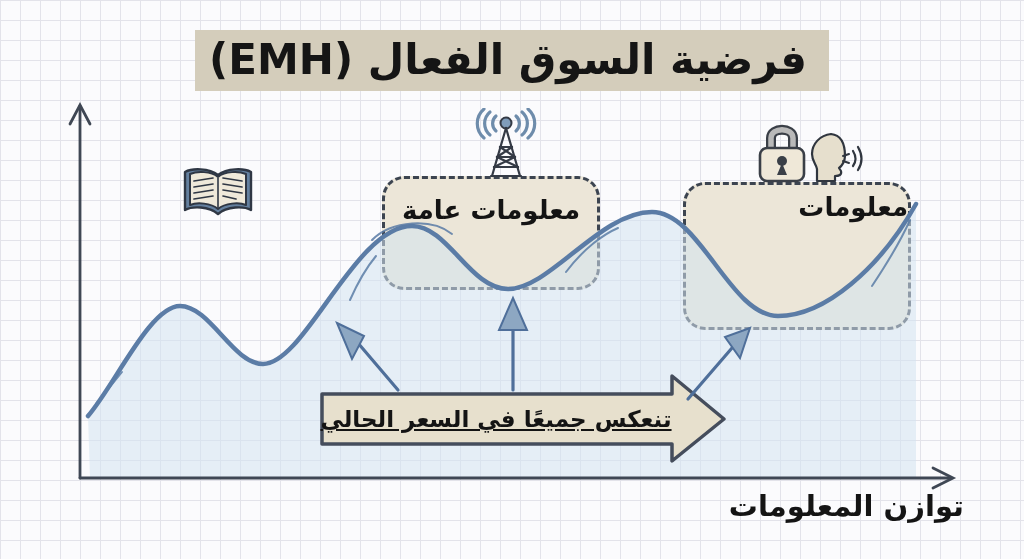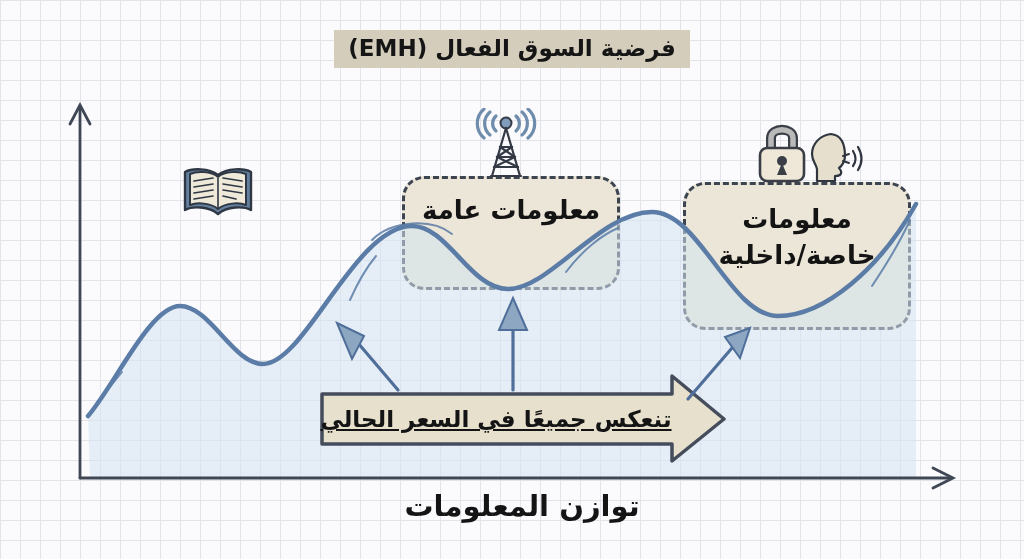--- a/index.html
+++ b/index.html
@@ -18,40 +18,40 @@
     background-size: 20px 20px;
   }
   .title-wrap {
     position: absolute; top: 30px; left: 0; right: 0;
     text-align: center; z-index: 6;
   }
   .title-text {
     display: inline-block;
     background: #d4cdbb;
     color: #151515;
-    font-size: 23px; font-weight: bold;
-    padding: 5px 14px 7px 14px;
+    font-size: 42px; font-weight: bold;
+    padding: 5px 22px 7px 14px;
     direction: rtl;
   }
   .info-box {
     position: absolute;
     background: #ece6d8;
     border: 3px dashed #3c4450;
     border-radius: 22px;
     z-index: 1;
     box-sizing: border-box;
     text-align: center;
     direction: rtl;
     color: #141414;
     font-weight: bold;
     font-size: 26px;
   }
   .box-1 { left: 95px;  top: 218px; width: 246px; height: 162px; padding-top: 22px; }
-  .box-2 { left: 402px; top: 176px; width: 218px; height: 114px; padding-top: 16px; }
-  .box-3 { left: 683px; top: 182px; width: 228px; height: 148px; padding-top: 16px; line-height: 36px; }
+  .box-2 { left: 382px; top: 176px; width: 218px; height: 114px; padding-top: 16px; }
+  .box-3 { left: 683px; top: 182px; width: 228px; height: 148px; padding-top: 4px; line-height: 36px; text-align: right; }
   .icon { position: absolute; z-index: 2; }
   .icon-book  { left: 180px; top: 166px; }
   .icon-tower { left: 464px; top: 108px; }
   .icon-lock  { left: 756px; top: 118px; }
   .icon-head  { left: 806px; top: 130px; }
   .overlay-svg {
     position: absolute; left: 0; top: 0; z-index: 3;
     pointer-events: none;
   }
   .banner-label {
@@ -59,40 +59,39 @@
     left: 326px; top: 398px; width: 340px; height: 42px;
     display: flex; align-items: center; justify-content: center;
     direction: rtl;
     font-size: 23px; font-weight: bold; color: #141414;
     white-space: nowrap;
     text-decoration: underline;
   }
   .x-axis-label {
     position: absolute; z-index: 4;
     left: 80px; right: 60px; top: 489px;
-    text-align: center;
+    text-align: right;
     direction: rtl;
     font-size: 29px; font-weight: bold; color: #141414;
   }
 </style>
 </head>
 <body>
 
 <div class="page">
 
   <div class="title-wrap">
     <span class="title-text">فرضية السوق الفعال (EMH)</span>
   </div>
 
   <div class="info-box box-2">
     <span>معلومات عامة</span>
   </div>
   <div class="info-box box-3">
     <div>معلومات</div>
-    <div>خاصة/داخلية</div>
   </div>
 
   <svg class="icon icon-book" width="76" height="54" viewBox="0 0 76 54">
     <path d="M38 9 C29 2 12 2 5 6 L5 44 C12 40 29 40 38 48 C47 40 64 40 71 44 L71 6 C64 2 47 2 38 9 Z" fill="#64809f" stroke="#2f3744" stroke-width="2.4" stroke-linejoin="round"></path>
     <path d="M38 11 C31 5 17 5 10 8 L10 39 C17 36 31 37 38 43 C45 37 59 36 66 39 L66 8 C59 5 45 5 38 11 Z" fill="#efe9da" stroke="#2f3744" stroke-width="2" stroke-linejoin="round"></path>
     <path d="M38 12 L38 42" stroke="#2f3744" stroke-width="1.6"></path>
     <g stroke="#2f3744" stroke-width="1.7" stroke-linecap="round">
       <path d="M14 15 L33 12"></path>
         <path d="M14 21 L33 18"></path>
         <path d="M14 27 L33 24"></path>

